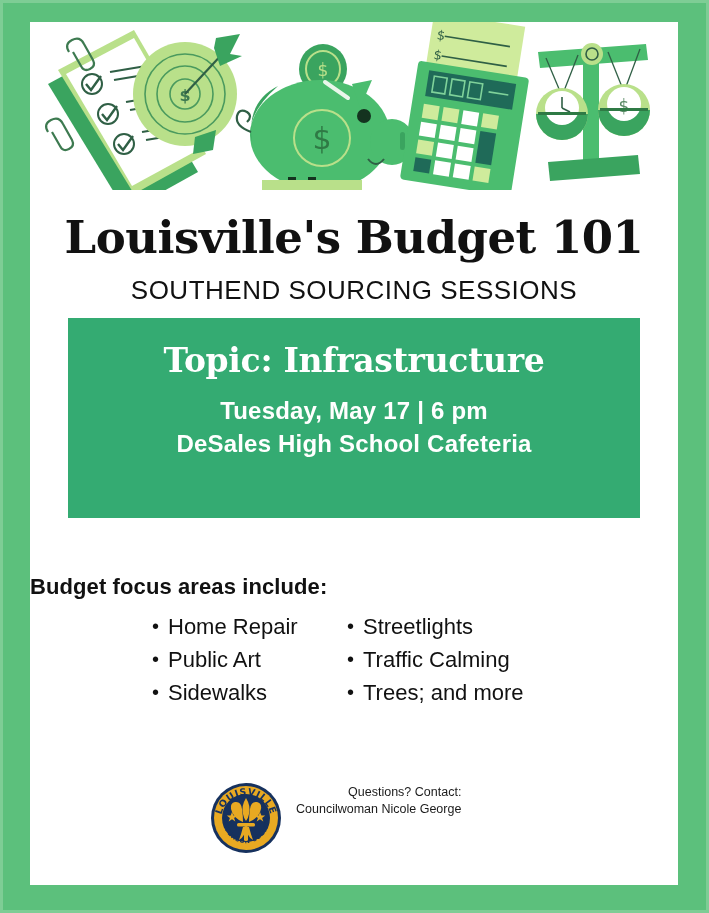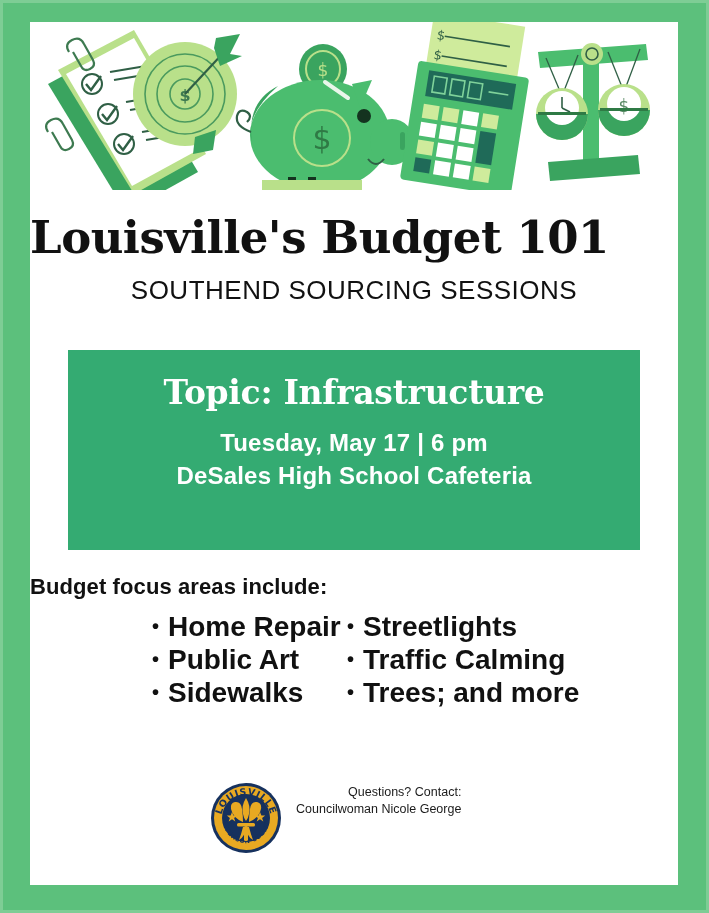--- a/index.html
+++ b/index.html
@@ -50,21 +50,21 @@
     width: 648px;
     height: 168px;
   }
   #hero svg { display: block; }
 
   
   #title {
     position: absolute;
     left: 0;
     top: 193px;
-    width: 568px;
+    width: 648px;
     text-align: center;
     font-family: "DejaVu Serif", serif;
     font-weight: bold;
     font-size: 45px;
     letter-spacing: -0.5px;
     color: #111111;
     line-height: 1;
     white-space: nowrap;
   }
   #subtitle {
@@ -86,21 +86,20 @@
     position: absolute;
     left: 38px;
     top: 296px;
     width: 572px;
     height: 200px;
     background: #34ab72;
     color: #ffffff;
     text-align: center;
     box-sizing: border-box;
     padding-top: 24px;
-    margin-top: 32px;
   }
   #banner-topic {
     font-family: "DejaVu Serif", serif;
     font-weight: bold;
     font-size: 33px;
     line-height: 1.15;
     letter-spacing: -0.3px;
     margin-bottom: 14px;
   }
   #banner-date,
@@ -136,25 +135,24 @@
     list-style: none;
     margin: 0;
     padding: 0;
   }
   .focus-col.left { width: 195px; }
   .focus-col.right { width: 215px; }
   .focus-col li {
     position: relative;
     padding-left: 18px;
     font-family: "Liberation Sans", sans-serif;
-    font-size: 28px;
+    font-size: 22px;
     color: #111111;
     line-height: 33px;
     white-space: nowrap;
-    font-weight: bold;
   }
   .focus-col li::before {
     content: "\2022";
     position: absolute;
     left: 2px;
     top: 0;
     font-size: 20px;
     line-height: 33px;
     color: #111111;
   }

